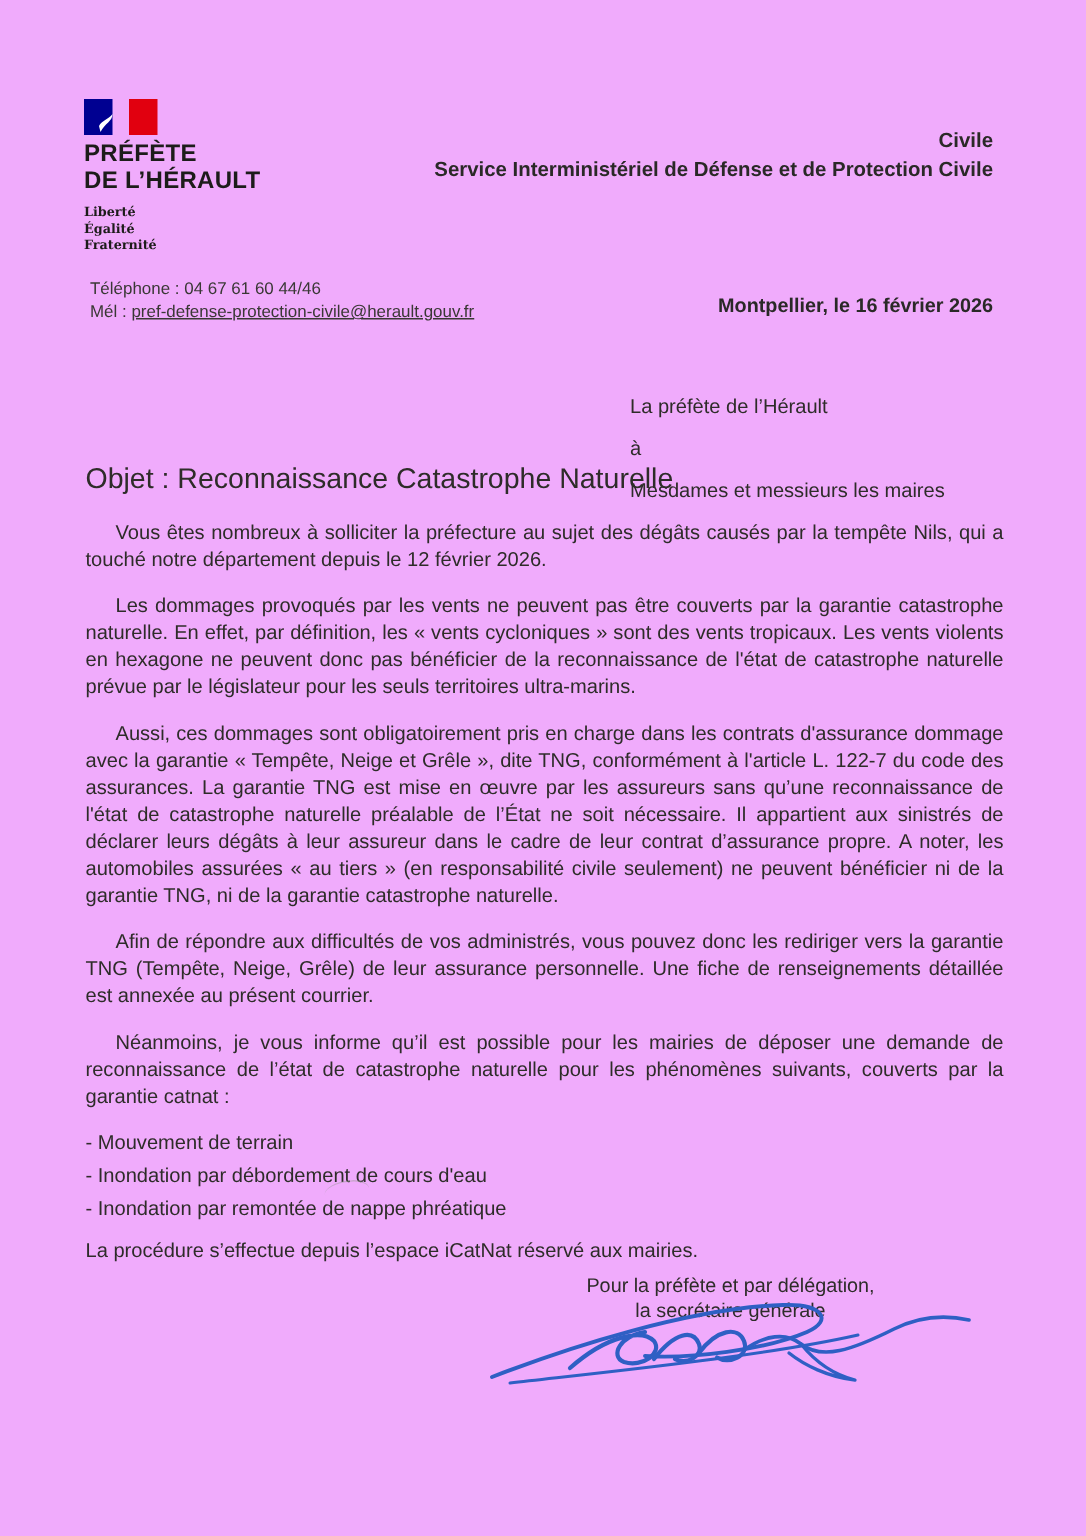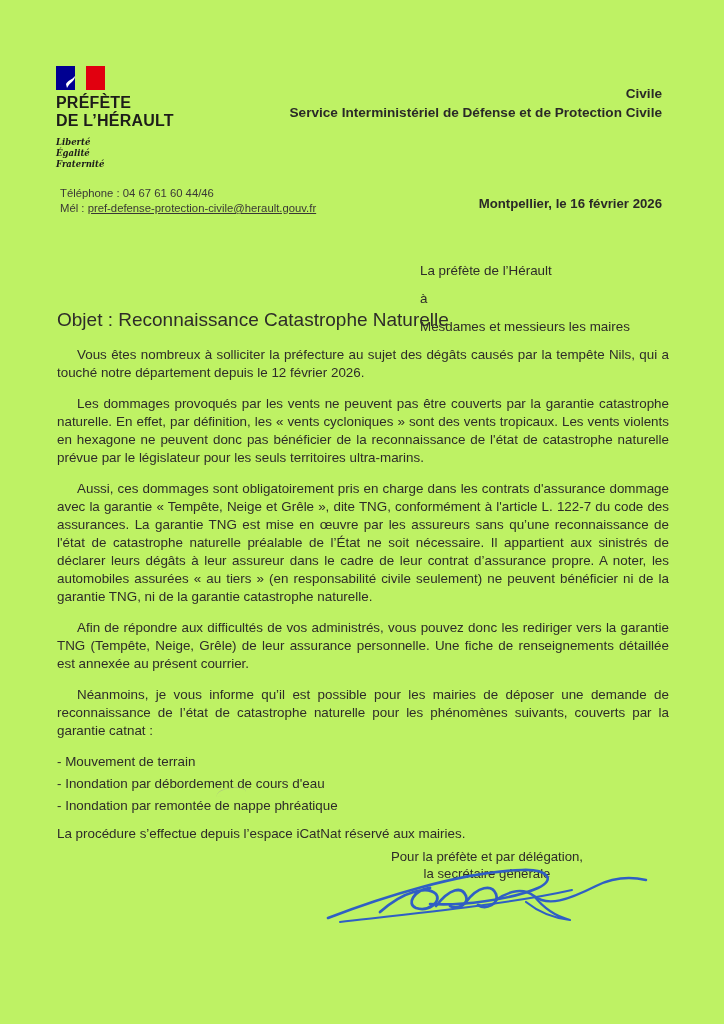--- a/index.html
+++ b/index.html
@@ -1,28 +1,28 @@
 <!DOCTYPE html>
 <html lang="fr"><head>
 <meta charset="utf-8">
 <style>
   html,body{margin:0;padding:0;}
   .page{
     position:relative;
     width:724px;height:1024px;
-    background:#bef264;
+    background:#f0abfc;
     font-family:"Liberation Sans","DejaVu Sans",sans-serif;
     color:#2e2c29;
     overflow:hidden;
   }
   
   .logo-block{position:absolute;left:56px;top:66px;width:220px;}
   .flag{display:block;margin-bottom:4px;}
   .prefecture-name{font-weight:bold;font-size:16px;line-height:18px;letter-spacing:.2px;color:#1d1c1a;}
-  .motto{margin-top:7px;font-family:"DejaVu Serif","Liberation Serif",serif;font-style:italic;font-weight:bold;font-size:8.5px;line-height:11px;color:#1d1c1a;}
+  .motto{margin-top:7px;font-family:"DejaVu Serif","Liberation Serif",serif;font-weight:bold;font-size:8.5px;line-height:11px;color:#1d1c1a;}
   
   .service-block{position:absolute;right:62px;top:84px;width:480px;text-align:right;font-weight:bold;font-size:13.6px;line-height:19px;color:#2a2927;}
   
   .contact-block{position:absolute;left:60px;top:186px;width:332px;font-size:11.3px;line-height:15px;color:#3a3835;}
   .contact-block .just{text-align:justify;}
   .email-link{text-decoration:underline;color:#3a3835;}
   
   .dateline{position:absolute;right:62px;top:196px;font-weight:bold;font-size:13.2px;color:#2a2927;}
   
   .recipient{position:absolute;left:420px;top:262px;font-size:13.4px;line-height:18px;}

